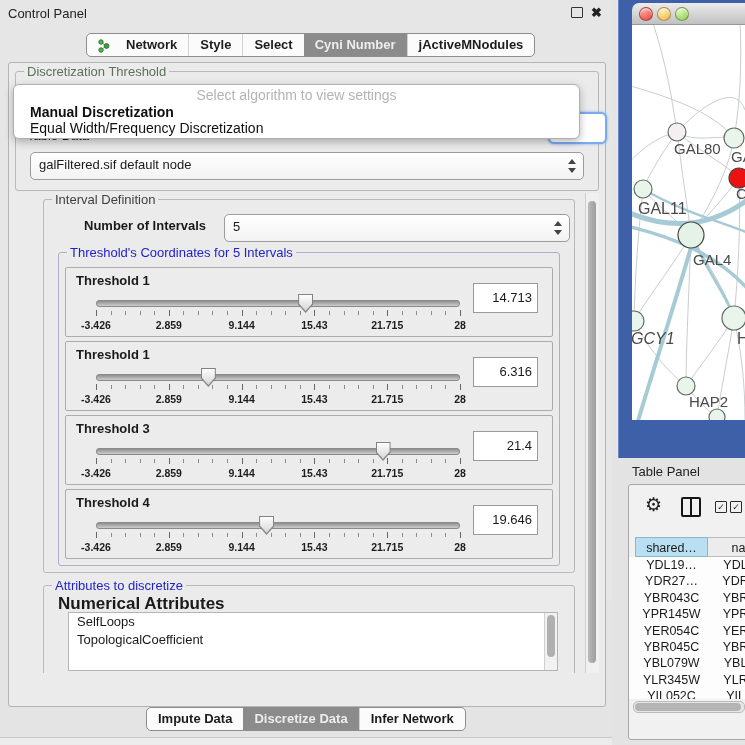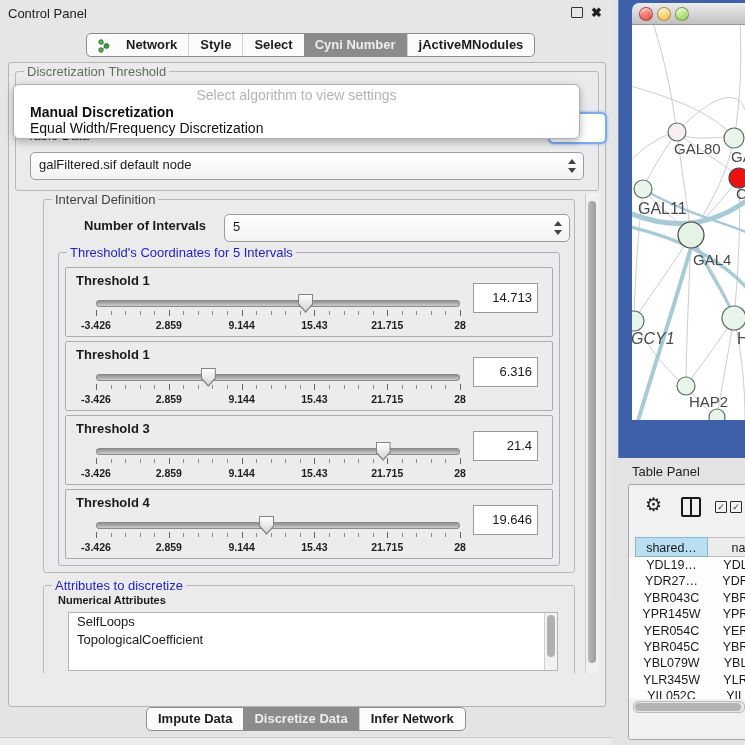--- a/index.html
+++ b/index.html
@@ -69,21 +69,21 @@
   .thumb-in{position:absolute;left:1px;top:1px;right:1px;bottom:2px;
          clip-path:polygon(0 0,100% 0,100% 55%,50% 100%,0 55%);
          background:linear-gradient(#fdfdfd,#d6d6d6);}
   .tick{position:absolute;top:17px;width:1px;height:4px;background:#8a8a8a;}
   .tick.major{top:16px;height:6px;background:#666;}
   .tick-label{position:absolute;top:25px;transform:translateX(-50%);font-size:10.5px;
               font-weight:bold;color:#1d1d1d;white-space:nowrap;}
   .val-box{position:absolute;right:14px;top:15px;width:58px;height:28px;background:#fff;
            border:1px solid #9a9a9a;font-size:13px;line-height:28px;text-align:right;padding-right:5px;}
   #attrs-group{left:28px;top:392px;width:530px;height:110px;}
-  #num-attr-label{position:absolute;left:14px;top:8px;font-size:11px;font-weight:bold;}
+  #num-attr-label{position:absolute;left:14px;top:8px;font-size:17px;font-weight:bold;}
   #attr-list{position:absolute;left:24px;right:16px;top:26px;height:57px;background:#fff;
              border:1px solid #b5b5b5;overflow:hidden;}
   .attr-item{height:18px;line-height:18px;font-size:13px;padding-left:8px;white-space:nowrap;}
   #attr-list .vscroll{width:12px;background:#f2f2f2;}
   #attr-list .vthumb{top:2px;bottom:auto;height:42px;background:#b0b0b0;}
   #apply-band{position:absolute;left:0;right:0;top:610px;height:32px;background:#e4e4e4;
               border-top:1px solid #c6c6c6;text-align:center;}
   #apply-btn{margin-top:5px;width:68px;height:22px;border:1px solid #9a9a9a;border-radius:5px;
              background:linear-gradient(#fefefe,#e6e6e6);font-size:13px;
              font-family:"Liberation Sans",sans-serif;}

